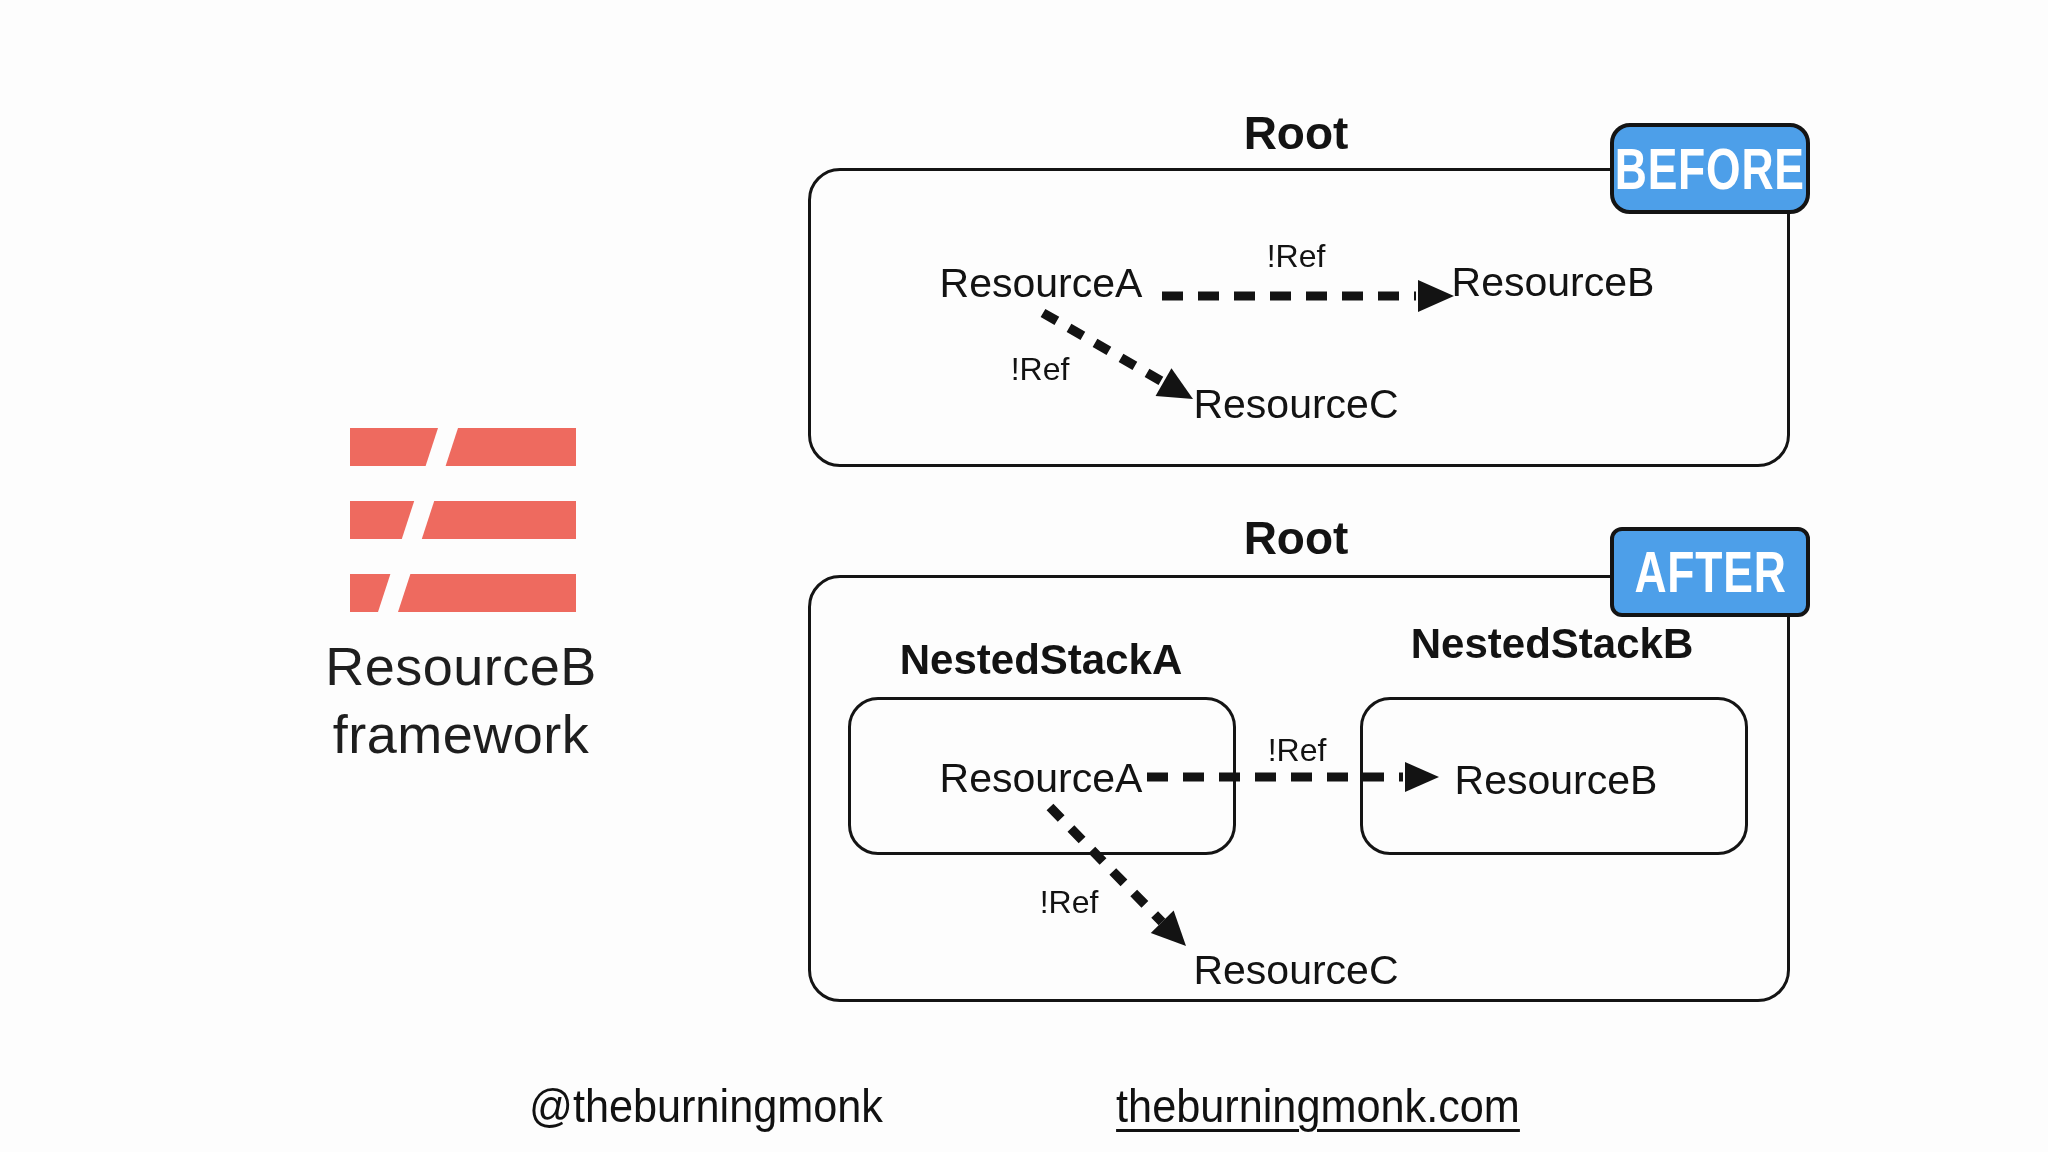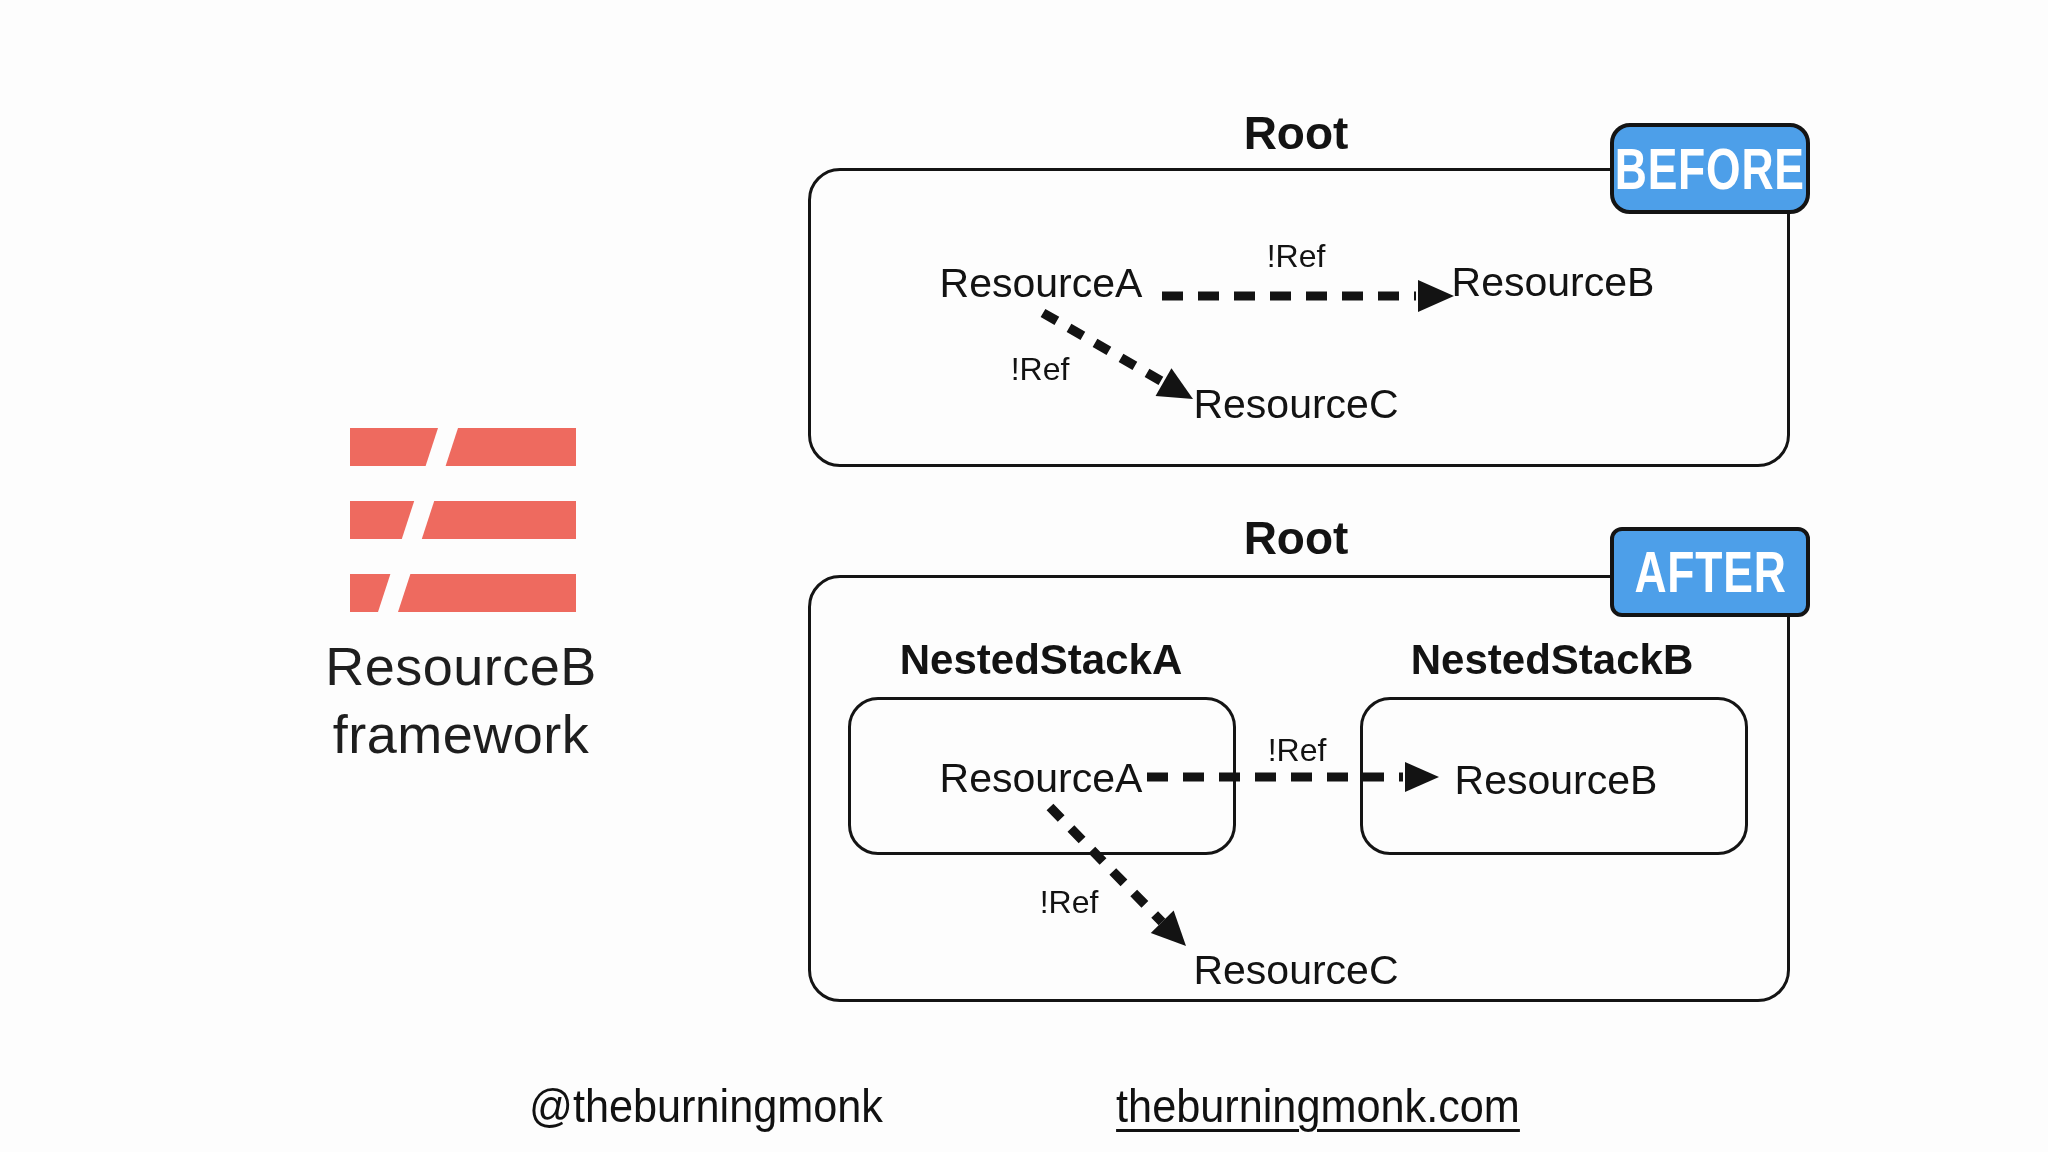--- a/index.html
+++ b/index.html
@@ -51,21 +51,21 @@
   #arrow-ab-before{left:1150px;top:270px;}
   #arrow-ac-before{left:1028px;top:298px;}
 
   
   #root-box-after{left:808px;top:575px;width:982px;height:427px;}
   #badge-after{left:1610px;top:527px;height:90px;}
   #root-label-after{left:1296px;top:538px;}
   #stack-a-box{left:848px;top:697px;width:388px;height:158px;}
   #stack-b-box{left:1360px;top:697px;width:388px;height:158px;}
   #stack-a-label{left:1041px;top:660px;}
-  #stack-b-label{left:1552px;top:660px;}
+  #stack-b-label{left:1552px;top:644px;}
   #res-a-after{left:1041px;top:778px;}
   #res-b-after{left:1556px;top:780px;}
   #res-c-after{left:1296px;top:970px;}
   #ref-ab-after{left:1297px;top:750px;}
   #ref-ac-after{left:1069px;top:902px;}
   #arrow-ab-after{left:1135px;top:751px;}
   #arrow-ac-after{left:1036px;top:793px;}
 
   
   .footer-text{font-size:46px;color:#111;}

